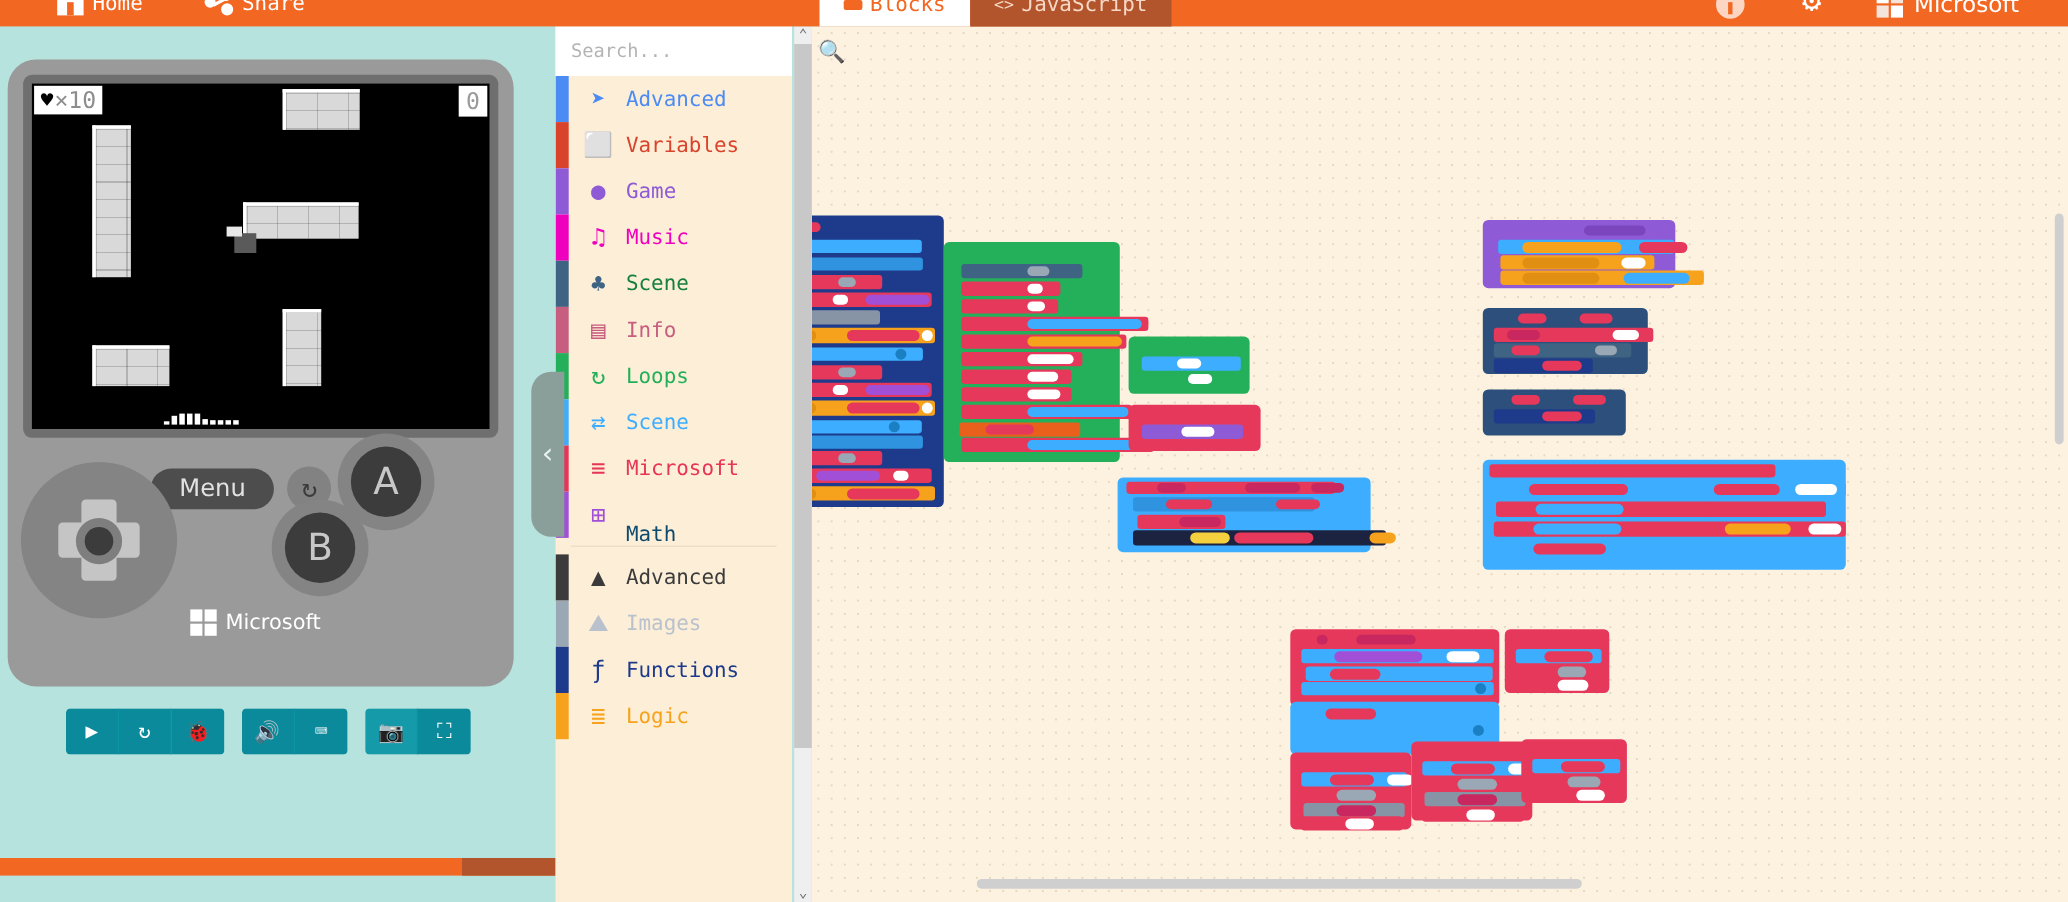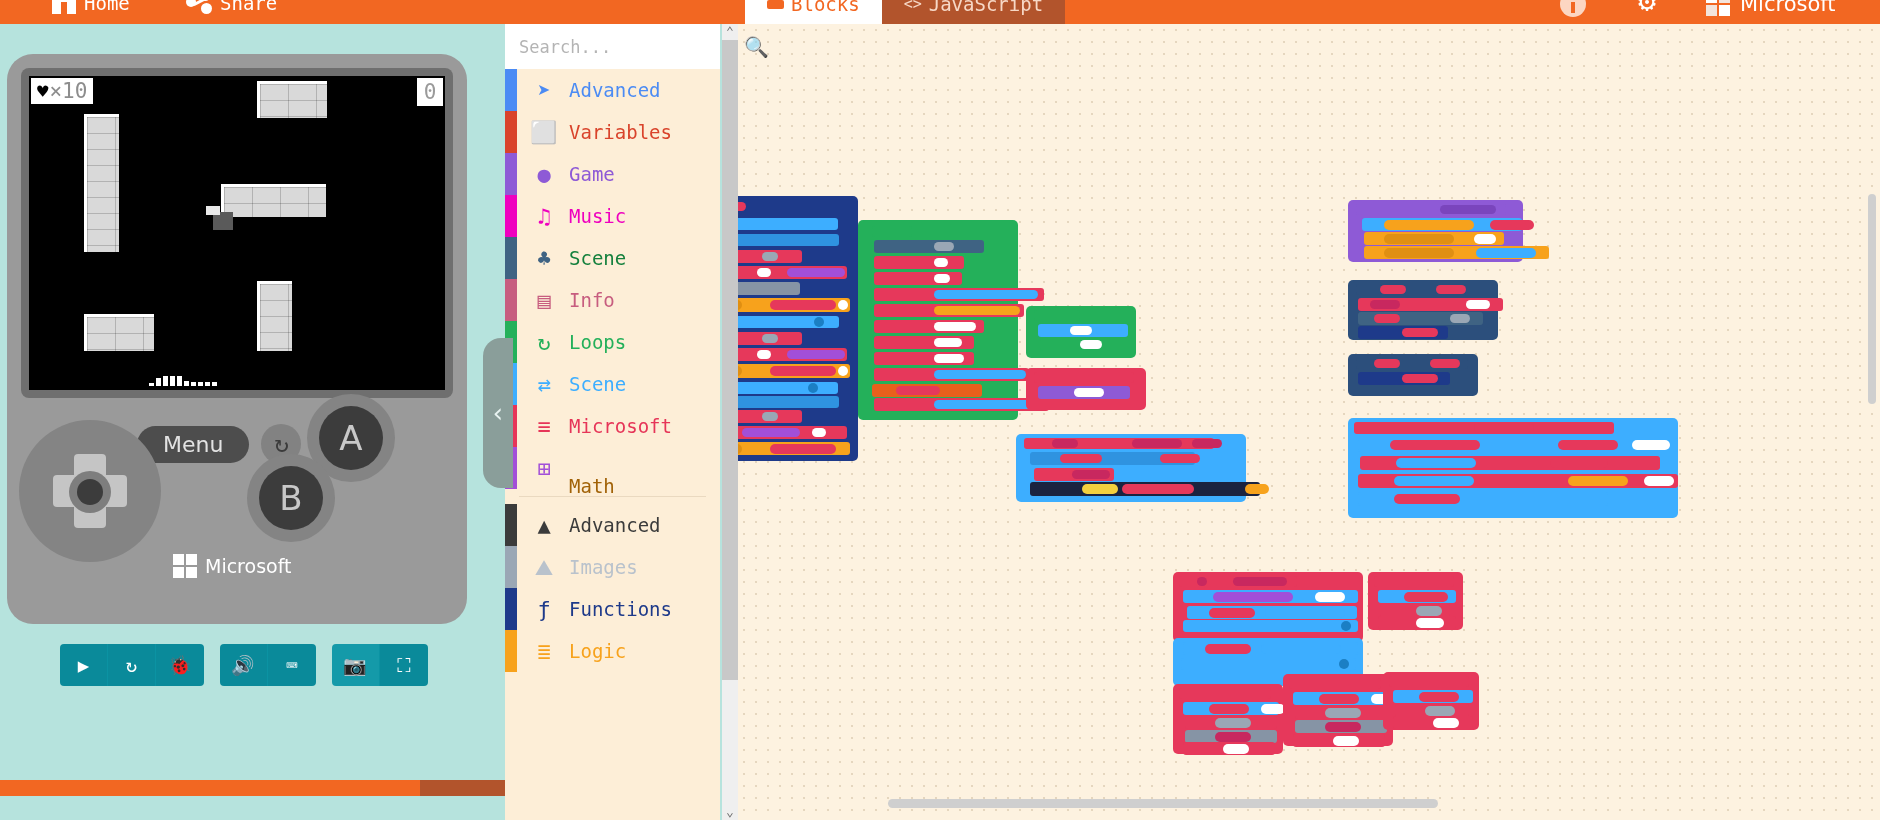--- a/index.html
+++ b/index.html
@@ -372,21 +372,21 @@
         <span class="tlbl" style="color: rgb(61, 174, 255);">Scene</span>
       </div>
       <div class="tbx-item">
         <span class="stripe" style="background: rgb(230, 53, 88);"></span>
         <span class="tico" style="color: rgb(230, 53, 88);">≡</span>
         <span class="tlbl" style="color: rgb(230, 53, 88);">Microsoft</span>
       </div>
       <div class="tbx-item">
         <span class="stripe" style="background: rgb(162, 79, 216);"></span>
         <span class="tico" style="color: rgb(162, 79, 216);">⊞</span>
-        <span class="tlbl" style="color: #a16207; margin-top: 36px;">Math</span>
+        <span class="tlbl" style="color: #0c4a6e; margin-top: 36px;">Math</span>
       </div>
       <div class="tbx-sep"></div>
       <div class="tbx-item">
         <span class="stripe" style="background: rgb(59, 59, 59);"></span>
         <span class="tico" style="color: rgb(59, 59, 59);">▲</span>
         <span class="tlbl" style="color: rgb(59, 59, 59);">Advanced</span>
       </div>
       <div class="tbx-item">
         <span class="stripe" style="background: rgb(154, 167, 181);"></span>
         <span class="tico" style="color: rgb(185, 194, 204);">⛰</span>

